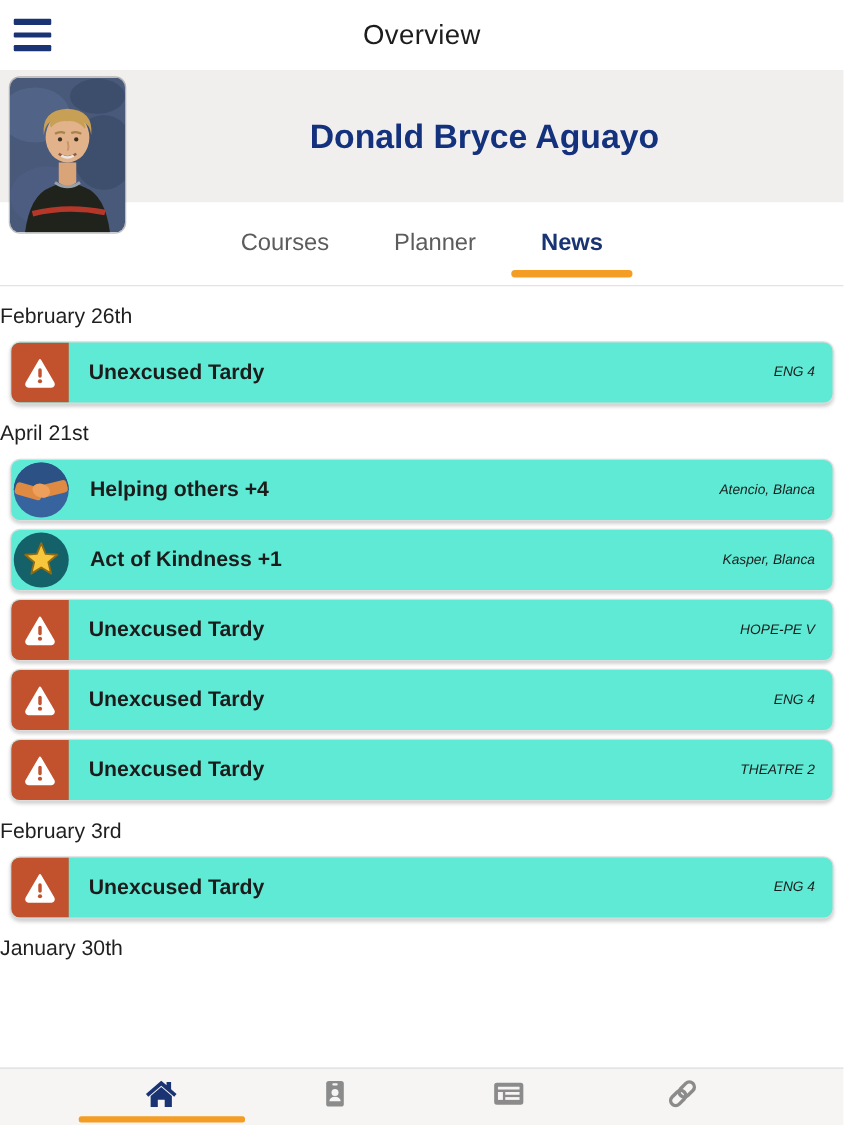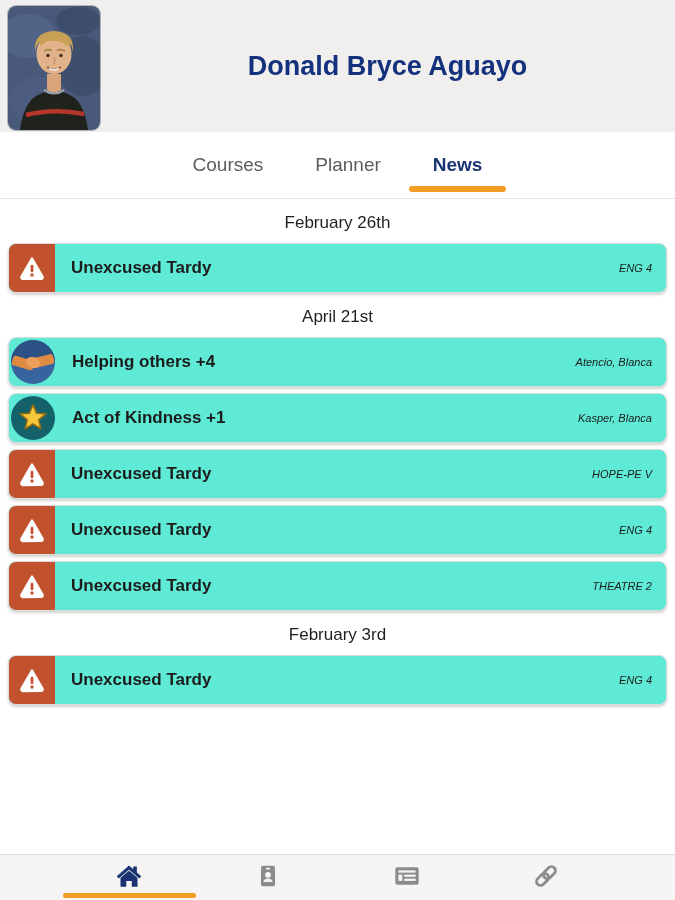--- a/index.html
+++ b/index.html
@@ -6,54 +6,62 @@
   body{width:675px;height:900px;overflow:hidden;font-family:"Liberation Sans",sans-serif;position:relative;}
   .screen{width:675px;height:900px;position:relative;overflow:hidden;background:#fff;}
 
   
   .appbar{height:56px;background:#fff;position:relative;display:flex;align-items:center;justify-content:center;}
   .hamburger{position:absolute;left:11px;top:15px;width:30px;height:26px;display:flex;flex-direction:column;justify-content:space-between;cursor:pointer;}
   .hamburger span{display:block;height:4.6px;background:#1a3473;border-radius:1px;}
   .appbar-title{font-size:22px;color:#1d1d1d;font-weight:500;letter-spacing:.3px;}
 
   
-  .banner{height:132px;background:#f0efee;display:flex;align-items:flex-start;}
+  .banner{height:106px;background:#f0efee;display:flex;align-items:flex-start;}
   .photo{width:92px;height:124px;margin:6px 0 0 8px;border-radius:8px;overflow:hidden;flex:none;box-shadow:0 0 0 1px rgba(0,0,0,.25);}
   .student-name{flex:1;align-self:stretch;display:flex;align-items:center;justify-content:center;font-size:27px;font-weight:bold;color:#14317d;}
 
   
   .tabbar{height:67px;background:#fff;border-bottom:1px solid #e3e3e3;display:flex;justify-content:center;box-sizing:border-box;}
   .tab{position:relative;display:flex;align-items:center;padding:0 26px;font-size:19px;color:#5c5c5c;cursor:pointer;}
   .tab.active{color:#1a3473;font-weight:600;}
   .tab .tab-underline{display:none;}
   .tab.active .tab-underline{display:block;position:absolute;left:2px;right:2px;bottom:6px;height:6px;border-radius:3px;background:#f49d25;}
 
   
   .feed{background:#fff;}
-  .date-header{margin:14px 0 10px;line-height:20px;text-align:center;font-size:17px;color:#1f1f1f;}
+  .date-header{margin:14px 0 10px;line-height:20px;font-size:17px;color:#1f1f1f;}
   .card{box-sizing:border-box;height:50px;margin:0 8px 6px;background:#5eead4;border:1px solid #dcdcdc;border-radius:8px;
         box-shadow:0 2px 3px rgba(0,0,0,.18);display:flex;align-items:center;overflow:hidden;cursor:pointer;}
   .lead-icon{flex:none;display:flex;align-items:center;justify-content:center;}
   .lead-icon.block{width:46px;height:48px;background:#c2512d;}
   .lead-icon.round{width:46px;height:46px;margin-left:1px;}
   .card-title{margin-left:16px;font-size:17px;font-weight:bold;color:#1c1c1c;white-space:nowrap;}
   .card-meta{margin-left:auto;margin-right:14px;font-size:11px;font-style:italic;color:#1c1c1c;white-space:nowrap;}
 
   
   .bottomnav{position:absolute;left:0;right:0;bottom:0;height:45px;background:#f6f5f4;border-top:1px solid #dedede;
              display:flex;padding:0 60px;z-index:5;}
   .nav-item{flex:1;position:relative;display:flex;align-items:center;justify-content:center;cursor:pointer;}
   .nav-item .nav-indicator{display:none;}
   .nav-item.active .nav-indicator{display:block;position:absolute;left:3px;right:3px;bottom:2px;height:5px;background:#f49d25;border-radius:2px;}
 </style>
 </head>
 <body>
 
 <div class="screen">
 
+  <div class="appbar">
+    <div class="hamburger">
+      <span></span>
+      <span></span>
+      <span></span>
+    </div>
+    <div class="appbar-title">Overview</div>
+  </div>
 
   <div class="banner">
     <div class="photo">
       <svg viewBox="0 0 92 124" width="92" height="124">
         <rect width="92" height="124" fill="#49597a"></rect>
         <ellipse cx="20" cy="30" rx="28" ry="22" fill="#56688c" opacity="0.7"></ellipse>
         <ellipse cx="75" cy="60" rx="25" ry="30" fill="#3c4c6c" opacity="0.8"></ellipse>
         <ellipse cx="30" cy="95" rx="30" ry="24" fill="#52628a" opacity="0.5"></ellipse>
         <ellipse cx="70" cy="15" rx="22" ry="14" fill="#394a68" opacity="0.7"></ellipse>
         <path d="M12 124 Q16 94 32 88 L46 82 60 88 Q76 94 80 124 Z" fill="#20221c"></path>
@@ -166,20 +174,21 @@
     <span class="lead-icon block">
           <svg viewBox="0 0 24 24" width="30" height="30">
             <path d="M12 4.2 L20.5 18.8 a1.4 1.4 0 0 1 -1.2 2.1 H4.7 a1.4 1.4 0 0 1 -1.2 -2.1 Z" fill="#fff" stroke="#fff" stroke-width="1.6" stroke-linejoin="round"></path>
             <rect x="10.9" y="9.3" width="2.2" height="6" rx="1.1" fill="#c2512d"></rect>
             <circle cx="12" cy="17.6" r="1.35" fill="#c2512d"></circle>
           </svg>
         </span>
     <span class="card-title">Unexcused Tardy</span>
     <span class="card-meta">ENG 4</span>
   </div>
+      <div class="date-header">January 30th</div>
     </div>
 
   <div class="bottomnav">
       <div class="nav-item active">
     <span class="nav-icon"><svg viewBox="0 0 24 24" width="30" height="30" fill="#1a3473">
             <path d="M2.2 12.2 L12 3.6 l3.4 3 V4.4 h2.9 v4.7 l3.5 3.1 -1.5 1.7 L12 6.9 3.7 13.9 Z"></path>
             <path d="M5.2 13.4 L12 7.7 l6.8 5.7 V20.5 h-4.6 v-4.6 h-4.4 v4.6 H5.2 Z"></path>
           </svg></span>
     <span class="nav-indicator"></span>
   </div>

